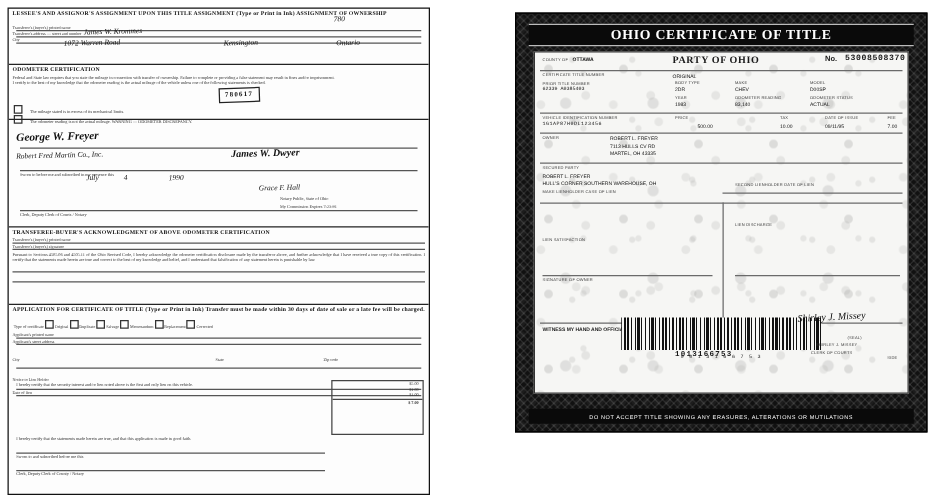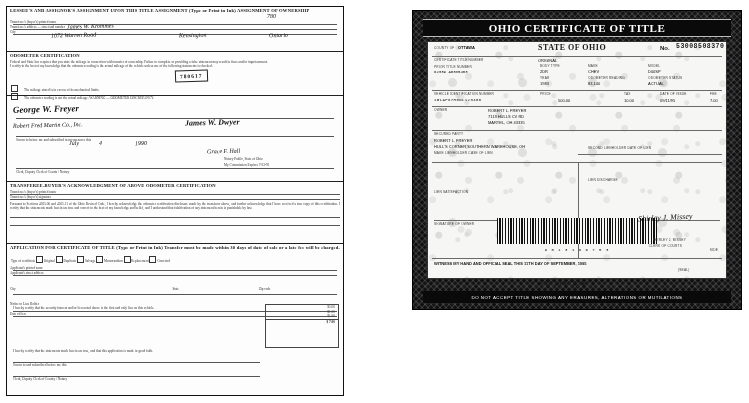--- a/index.html
+++ b/index.html
@@ -17,21 +17,21 @@
   .rule{border-bottom:1px solid #555;height:0;margin:0 3px;}
   .hand{font-family:"Liberation Serif",serif;font-style:italic;color:#111;
         transform:rotate(-1.4deg);white-space:nowrap;}
   .hand.b{font-weight:bold;}
   .box{display:inline-block;border:1px solid #333;width:5px;height:5px;vertical-align:-1px;}
   .fieldlabel{font-size:3.3px;color:#333;}
   .stampbox{position:absolute;border:1.5px solid #222;padding:2px 4px;font-size:5.5px;
             font-weight:bold;letter-spacing:1px;transform:rotate(-2deg);color:#111;}
 
   
-  .doc-right{position:absolute;left:412px;top:10px;width:330px;height:300px;
+  .doc-right{position:absolute;left:412px;top:10px;width:330px;height:336px;
              background:#111;border:1px solid #000;box-sizing:border-box;overflow:hidden;}
   .guilloche{position:absolute;inset:0;
      background:
        repeating-linear-gradient(45deg, rgba(255,255,255,.10) 0 1px, transparent 1px 4px),
        repeating-linear-gradient(-45deg, rgba(255,255,255,.10) 0 1px, transparent 1px 4px),
        radial-gradient(circle at 50% 50%, rgba(255,255,255,.05) 0 2px, transparent 3px);
      background-size:6px 6px,6px 6px,9px 9px;}
   .inner-white{position:absolute;left:14px;top:30px;right:14px;bottom:30px;background:#f6f6f4;
                border:1px solid #333;}
   .mottle{position:absolute;inset:0;opacity:.35;
@@ -189,21 +189,21 @@
 
     <div class="title-banner">
       <span>OHIO CERTIFICATE OF TITLE</span>
     </div>
 
     <div class="inner-white">
       <div class="mottle"></div>
 
       <div class="r-txt lbl" style="left:6px;top:4px;">COUNTY OF</div>
       <div class="r-txt val" style="left:30px;top:3px;font-weight:bold;">OTTAWA</div>
-      <div class="r-txt big" style="left:110px;top:1px;">STATE OF OHIO</div>
+      <div class="r-txt big" style="left:110px;top:1px;">PARTY OF OHIO</div>
       <div class="r-txt" style="left:232px;top:3px;font-size:6px;font-weight:bold;">No.</div>
       <div class="r-txt" style="left:248px;top:1px;font-family:'Liberation Mono',monospace;font-size:6.5px;font-weight:bold;letter-spacing:.5px;">53008508370</div>
       <div class="hline" style="left:4px;right:4px;top:14px;"></div>
 
       <div class="r-txt lbl" style="left:6px;top:16px;">CERTIFICATE TITLE NUMBER</div>
       <div class="r-txt val" style="left:110px;top:16px;">ORIGINAL</div>
       <div class="r-txt lbl" style="left:6px;top:23px;">PRIOR TITLE NUMBER</div>
       <div class="r-txt val" style="left:6px;top:28px;font-family:'Liberation Mono',monospace;">62339 A0385403</div>
 
       <div class="r-txt lbl" style="left:112px;top:22px;">BODY TYPE</div>

